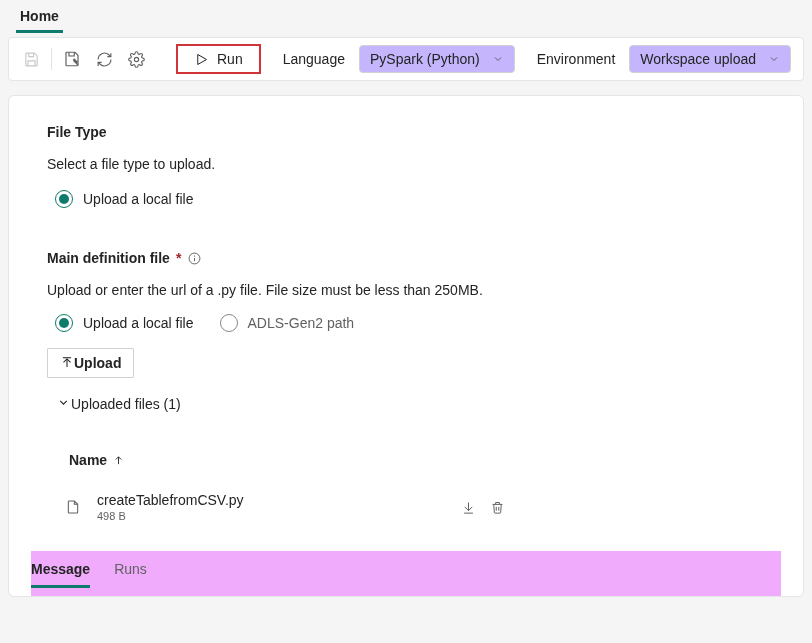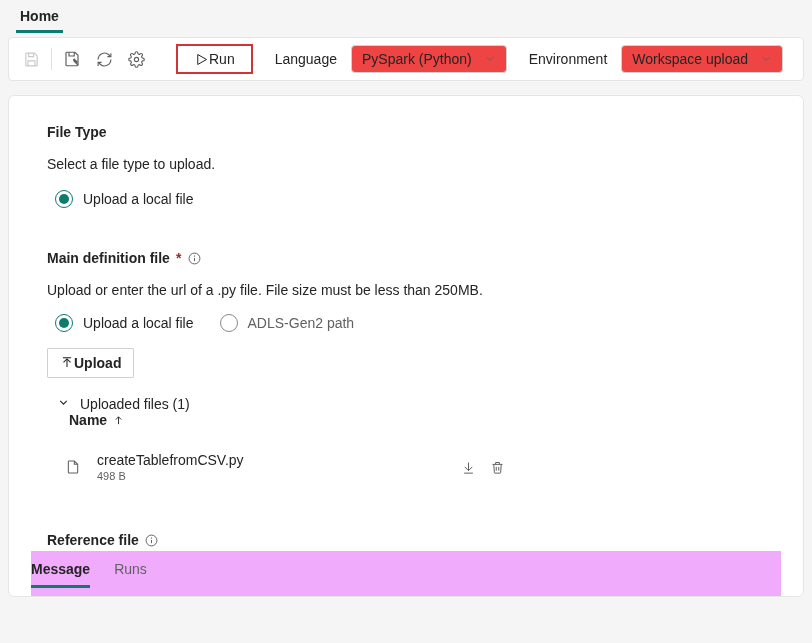--- a/index.html
+++ b/index.html
@@ -34,35 +34,35 @@
   .icon-btn {
     width: 28px; height: 28px;
     display: inline-flex; align-items: center; justify-content: center;
     color: #616161;
     cursor: pointer;
     border-radius: 3px;
   }
   .icon-btn.disabled { color: #c8c8c8; cursor: default; }
   .sep { width:1px; height:22px; background:#e1e1e1; margin:0 2px; }
   .run-btn {
-    display: inline-flex; align-items: center; gap:0;
+    display: inline-flex; align-items: center; gap:8px;
     padding: 5px 16px;
     border: 2px solid #d13438;
     margin: 0 10px 0 22px;
     font-size: 14px;
     font-weight: 400;
     cursor: pointer;
     background: #fff;
   }
   .label-txt { margin: 0 10px 0 8px; font-size: 14px; }
   .dropdown {
     display: inline-flex; align-items: center; justify-content: space-between;
     border: 1px solid #d1d1d1; border-radius: 4px;
     padding: 5px 10px; min-width: 150px;
-    cursor: pointer; background:#ef4444;
+    cursor: pointer; background:#c4b5fd;
   }
   .dropdown .chev { color:#616161; margin-left:12px; }
   .content-card {
     background: #fff;
     border: 1px solid #e5e5e5;
     border-radius: 6px;
     margin-top: 14px;
     padding: 28px 38px 0 38px;
     height: 502px;
     overflow: hidden;
@@ -84,21 +84,21 @@
   .radio-lbl { font-size:14px; }
   .radio-lbl.muted { color:#616161; }
   .req { color:#a4262c; margin-left:2px; }
   .info-ic { width:14px;height:14px; display:inline-flex; align-items:center; justify-content:center; color:#616161; margin-left:2px;}
   .upload-btn {
     display:inline-flex; align-items:center; 
     border:1px solid #d1d1d1; border-radius:1px;
     padding:6px 12px; font-size:14px; font-weight:600;
     cursor:pointer; background:#fff; margin-bottom:18px;
   }
-  .expander { display:flex; align-items:flex-start; gap:10px; margin-left:10px; cursor:pointer;}
+  .expander { display:flex; align-items:flex-start; gap:1px; margin-left:10px; margin-bottom:40px; cursor:pointer;}
   .col-header { font-weight:600; margin-left:22px; margin-bottom:20px; display:flex; align-items:center; gap:6px;}
   .file-row {
     display:flex; align-items:center; gap:14px;
     margin-left:18px; padding:4px 0;
   }
   .file-icon { color:#616161; width:18px; text-align:center;}
   .file-meta { flex:0 0 auto; }
   .file-name { font-size:14px; }
   .file-size { font-size:11px; color:#616161; margin-top:2px;}
   .file-actions { margin-left:auto; display:flex; gap:14px; margin-right:260px;}

